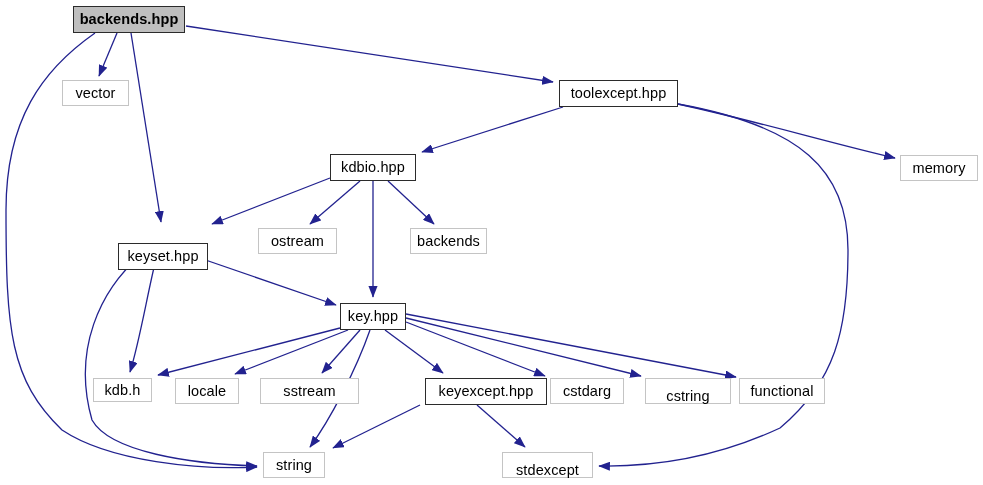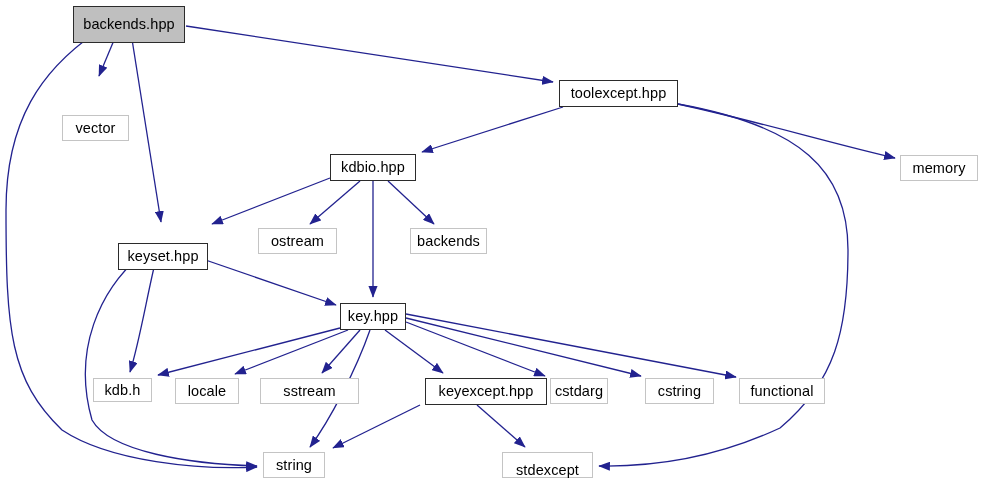--- a/index.html
+++ b/index.html
@@ -79,24 +79,24 @@
         <path d="M 385,330 L 443,373" fill="none" stroke="#22228f" stroke-width="1.3" marker-end="url(#arrowhead)"></path>
         <path d="M 406,322 L 545,376" fill="none" stroke="#22228f" stroke-width="1.3" marker-end="url(#arrowhead)"></path>
         <path d="M 406,318 L 641,376" fill="none" stroke="#22228f" stroke-width="1.3" marker-end="url(#arrowhead)"></path>
         <path d="M 406,314 L 736,377" fill="none" stroke="#22228f" stroke-width="1.3" marker-end="url(#arrowhead)"></path>
         <path d="M 370,330 C 356,370 330,420 310,447" fill="none" stroke="#22228f" stroke-width="1.3" marker-end="url(#arrowhead)"></path>
         <path d="M 420,405 L 333,448" fill="none" stroke="#22228f" stroke-width="1.3" marker-end="url(#arrowhead)"></path>
         <path d="M 477,405 L 525,447" fill="none" stroke="#22228f" stroke-width="1.3" marker-end="url(#arrowhead)"></path>
       </g>
   </svg>
   <div id="nodes">
-      <div class="node current" style="left: 73px; top: 6px; width: 112px; height: 37px;">
+      <div class="node current" style="left: 73px; top: 6px; width: 112px; height: 27px; font-weight: bold;">
         <span class="node-label">backends.hpp</span>
       </div>
-      <div class="node" style="left: 62px; top: 80px; width: 67px; height: 26px; margin-top: 35px;">
+      <div class="node" style="left: 62px; top: 80px; width: 67px; height: 26px;">
         <span class="node-label">vector</span>
       </div>
       <div class="node strong" style="left: 559px; top: 80px; width: 119px; height: 27px;">
         <span class="node-label">toolexcept.hpp</span>
       </div>
       <div class="node" style="left: 900px; top: 155px; width: 78px; height: 26px;">
         <span class="node-label">memory</span>
       </div>
       <div class="node strong" style="left: 330px; top: 154px; width: 86px; height: 27px;">
         <span class="node-label">kdbio.hpp</span>
@@ -118,24 +118,24 @@
       </div>
       <div class="node" style="left: 175px; top: 378px; width: 64px; height: 26px;">
         <span class="node-label">locale</span>
       </div>
       <div class="node" style="left: 260px; top: 378px; width: 99px; height: 26px;">
         <span class="node-label">sstream</span>
       </div>
       <div class="node strong" style="left: 409px; top: 378px; width: 122px; height: 27px; margin-left: 16px;">
         <span class="node-label">keyexcept.hpp</span>
       </div>
-      <div class="node" style="left: 550px; top: 378px; width: 58px; height: 26px;">
+      <div class="node" style="left: 550px; top: 378px; width: 74px; height: 26px;">
         <span class="node-label">cstdarg</span>
       </div>
-      <div class="node" style="left: 645px; top: 378px; width: 69px; height: 26px;">
+      <div class="node" style="left: 645px; top: 378px; width: 86px; height: 26px; align-items: flex-end;">
         <span class="node-label">cstring</span>
       </div>
       <div class="node" style="left: 739px; top: 378px; width: 86px; height: 26px;">
         <span class="node-label">functional</span>
       </div>
       <div class="node" style="left: 263px; top: 452px; width: 62px; height: 26px;">
         <span class="node-label">string</span>
       </div>
       <div class="node" style="left: 502px; top: 452px; width: 91px; height: 26px; align-items: flex-end;">
         <span class="node-label">stdexcept</span>

